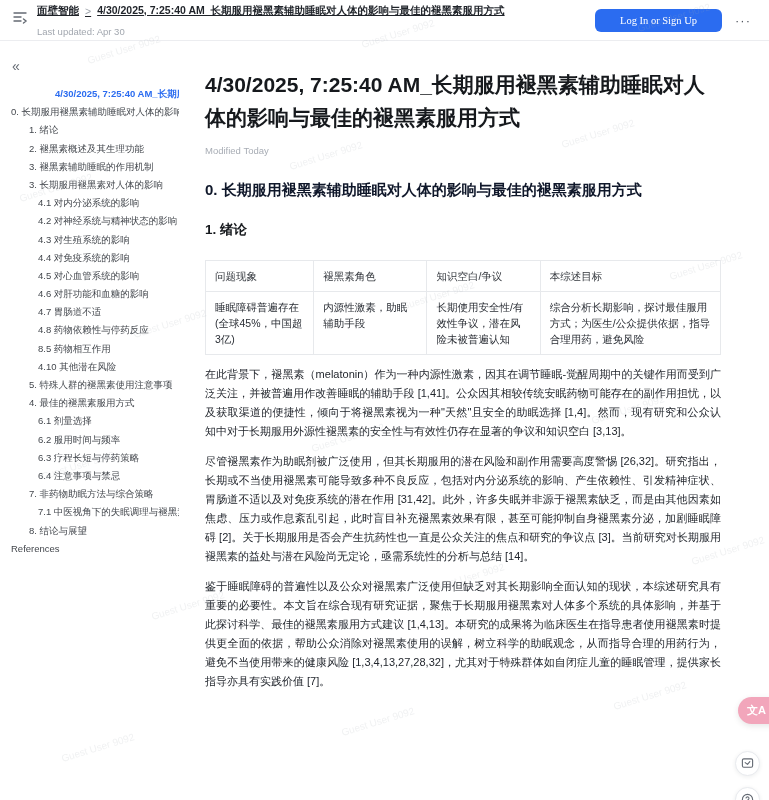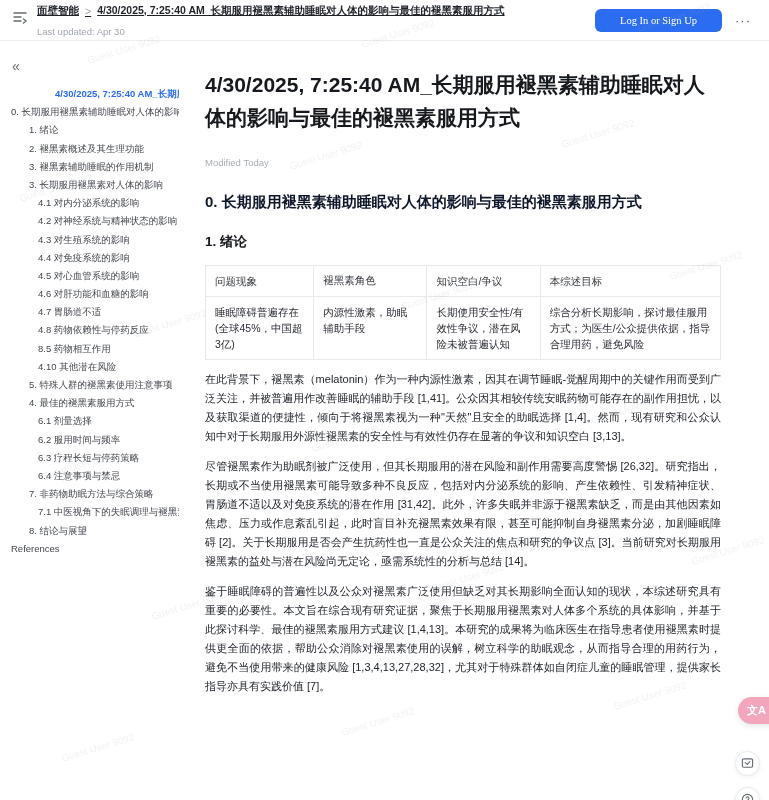--- a/index.html
+++ b/index.html
@@ -38,32 +38,32 @@
     font-size:9.5px; line-height:18.2px; height:18.2px; color:#43474d;
     white-space:nowrap; overflow:hidden; cursor:pointer;
   }
   .toc-item.doc-link { color:#2b6cf0; font-weight:600;margin-left:44px; }
   .lv1 { padding-left:18px; }
   .lv2 { padding-left:27px; }
 
   
   .main { flex:1; min-width:0; padding:27px 48px 0 18px; position:relative; overflow:hidden; }
   .doc-title { font-size:21px; line-height:33px; font-weight:700; margin:0; color:#16191d; }
-  .modified { font-size:9.5px; color:#a8adb5; margin-top:23px; }
+  .modified { font-size:9.5px; color:#a8adb5; margin-top:11px; }
   .h2 { font-size:15px; font-weight:700; margin-top:25px; color:#0f172a; }
   .h3 { font-size:13.5px; font-weight:700; margin-top:21px; color:#16191d; }
   .para { font-size:11px; line-height:19px; margin-top:10px; color:#23272e; text-align:justify; }
 
-  table.info { width:100%; border-collapse:collapse; margin-top:14px; }
+  table.info { width:100%; border-collapse:collapse; margin-top:21px; }
   table.info th, table.info td {
     border:1px solid #e7e9ec; padding:7px 9px; font-size:10.5px; line-height:16px;
     text-align:left; vertical-align:top; font-weight:400; color:#2a2e35;
   }
   table.info th { color:#33373d; }
-  .c1{width:21%;} .c2{width:22%;font-family:Liberation Mono, monospace;} .c3{width:22%;} .c4{width:35%;}
+  .c1{width:21%;} .c2{width:22%;} .c3{width:22%;} .c4{width:35%;}
 
   
   .translate-pill {
     position:absolute; right:-15px; top:697px; width:46px; height:27px; z-index:8;
     background:#f2a6bb; border-radius:14px; color:#fff; font-size:11px; font-weight:600;
     display:flex; align-items:center; padding-left:9px; cursor:pointer;
     box-shadow:0 2px 6px rgba(0,0,0,.10);
   }
   .float-btn {
     position:absolute; right:9px; width:25px; height:25px; border-radius:50%; z-index:8;

